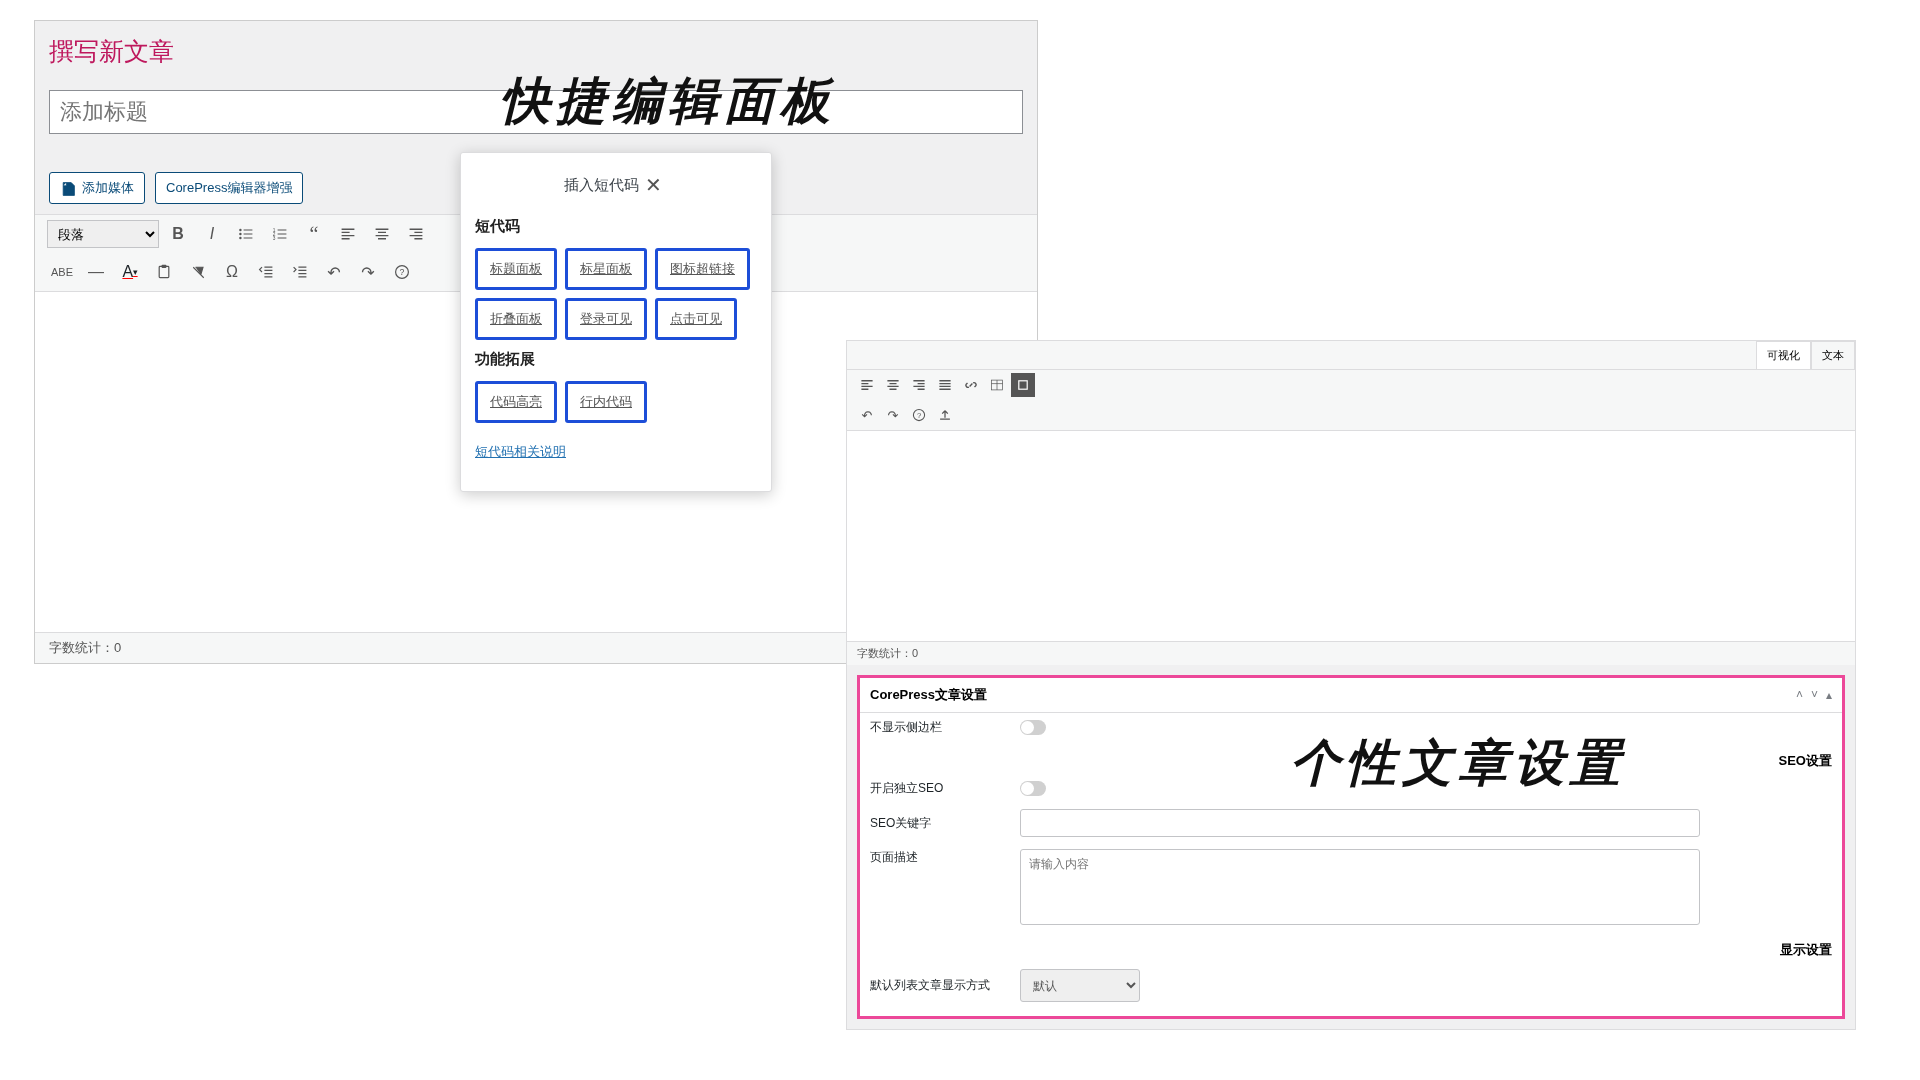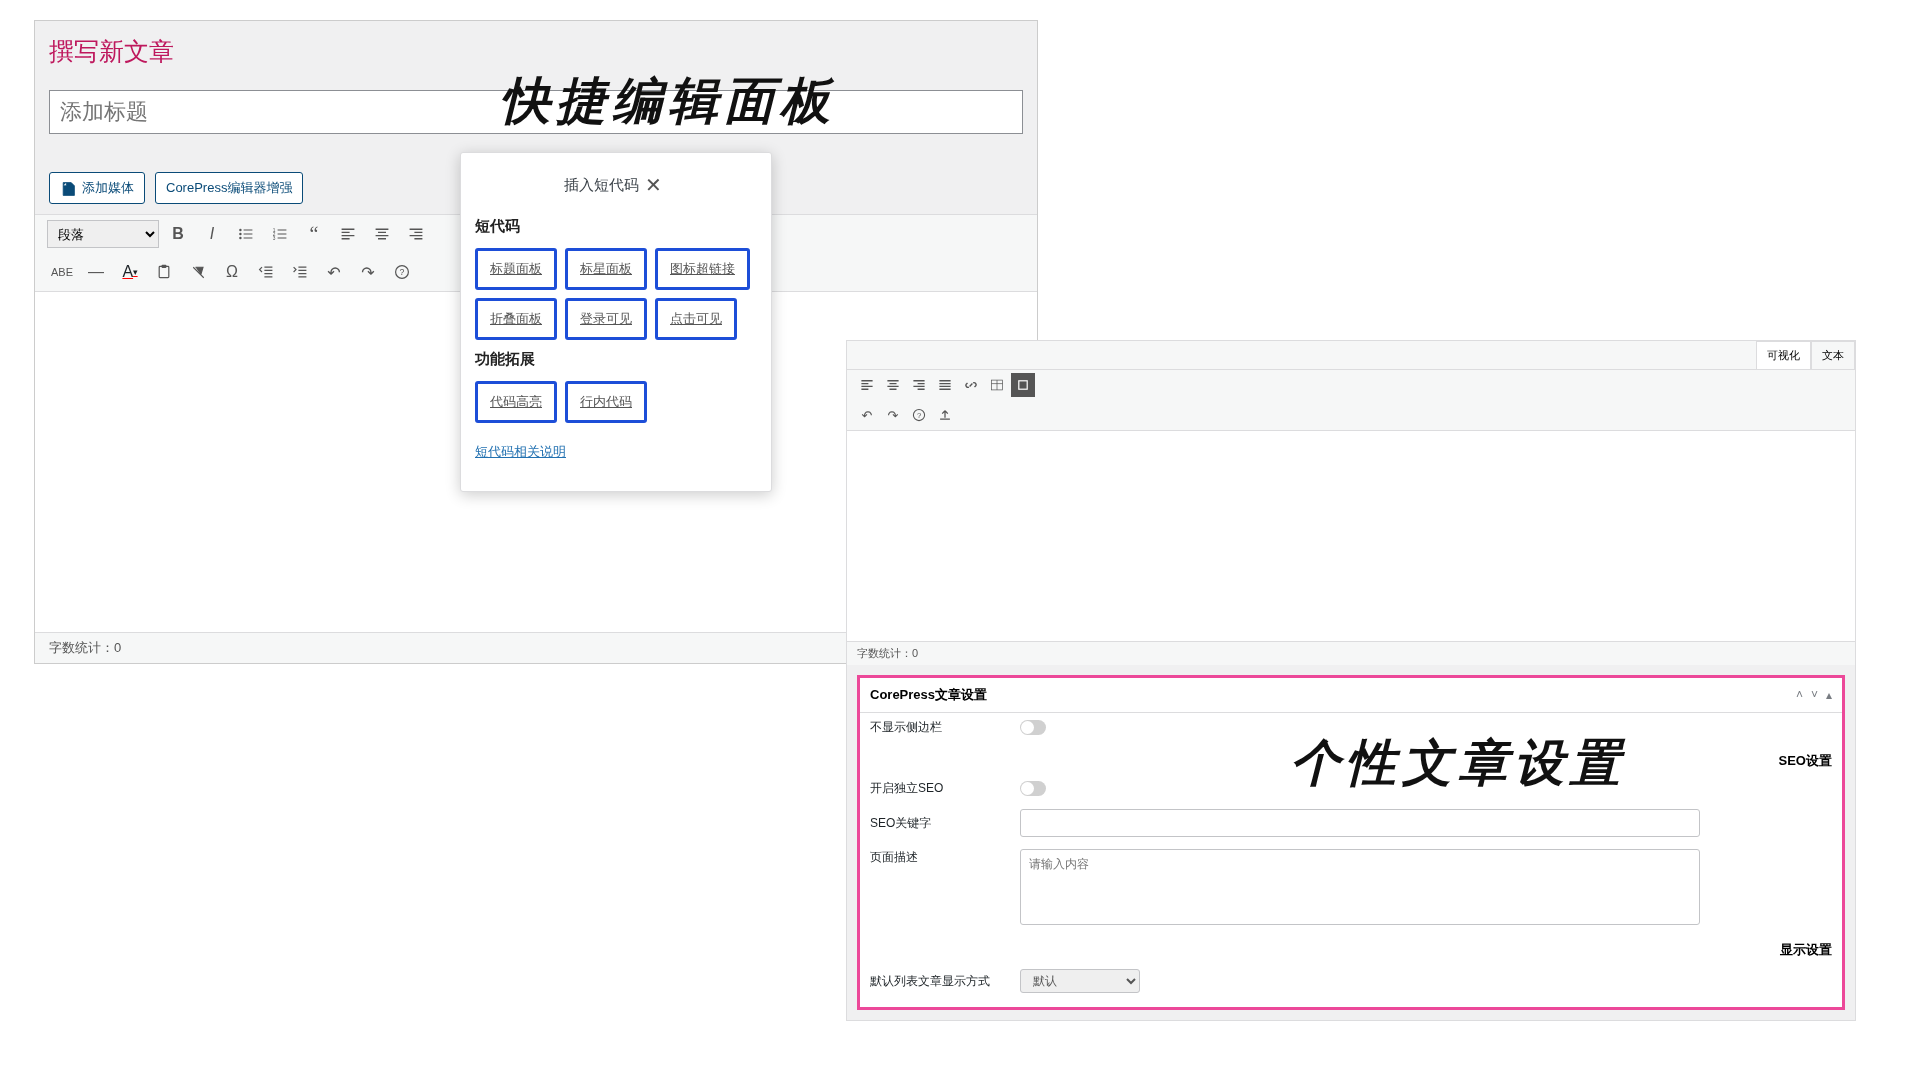--- a/index.html
+++ b/index.html
@@ -49,21 +49,21 @@
 .meta-head { display: flex; justify-content: space-between; align-items: center; border-bottom: 1px solid #dcdcde; padding: 8px 10px; font-size: 13px; font-weight: 700; }
 .meta-ctrls { display: flex; gap: 8px; color: #787c82; }
 .meta-ctrl { background: none; border: none; color: #787c82; cursor: pointer; font-size: 12px; }
 .settings-row { display: flex; align-items: center; padding: 6px 10px; font-size: 12px; color: #1d2327; }
 .settings-label { width: 150px; flex-shrink: 0; }
 .section-head { font-size: 13px; font-weight: 700; padding: 10px 10px 4px; text-align: right; }
 .toggle { position: relative; width: 26px; height: 15px; border-radius: 8px; background: #d0d0d0; }
 .toggle::after { content: ""; position: absolute; width: 13px; height: 13px; border-radius: 50%; background: #fff; top: 1px; left: 1px; }
 .text-input { flex: 1; max-width: 680px; height: 28px; border: 1px solid #c3c4c7; border-radius: 3px; padding: 0 8px; font-size: 12px; }
 .ta-input { flex: 1; max-width: 680px; height: 76px; border: 1px solid #c3c4c7; border-radius: 3px; padding: 6px 8px; font-size: 12px; color: #1d4ed8; resize: none; }
-.select-input { width: 120px; height: 24px; border: 1px solid #c3c4c7; border-radius: 3px; padding: 0 8px; font-size: 12px; color: #555; }
+.select-input { width: 120px; height: 33px; border: 1px solid #c3c4c7; border-radius: 3px; padding: 0 8px; font-size: 12px; color: #555; }
 
 .anno2 { position: absolute; left: 1290px; top: 730px; font-family: "Songti SC", "STSong", serif; font-style: italic; font-size: 50px; font-weight: 600; letter-spacing: 6px; color: #111; }
 
 svg { display: block; }
 </style>
 </head>
 <body>
 
 <div class="panel1">
   <div class="p1-head">

